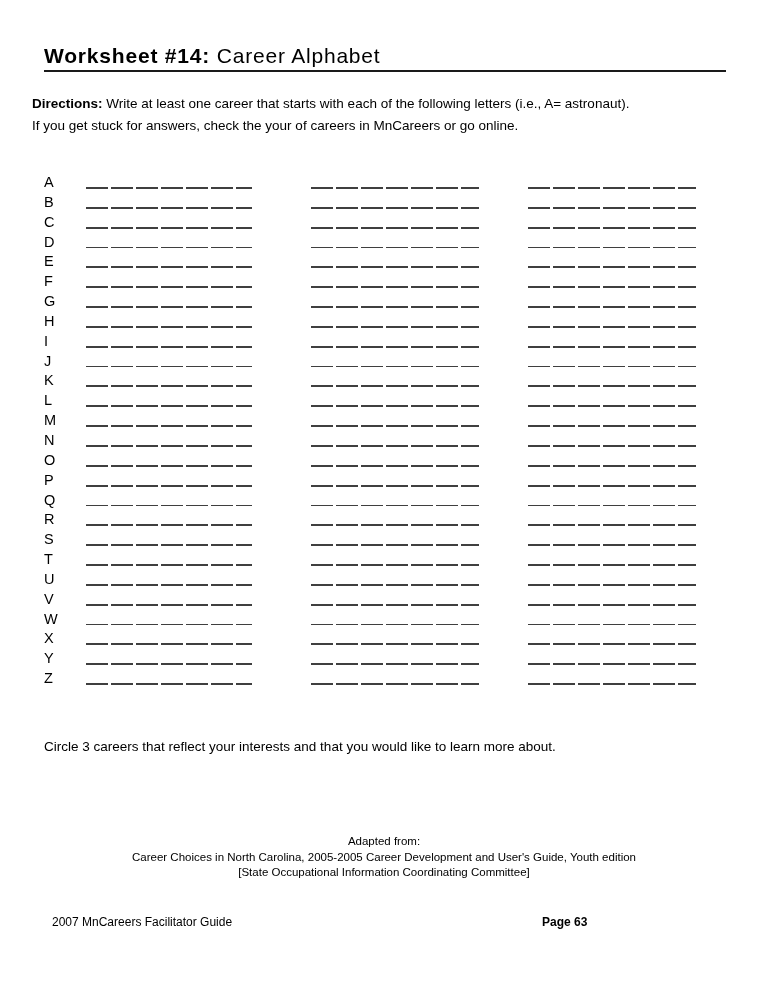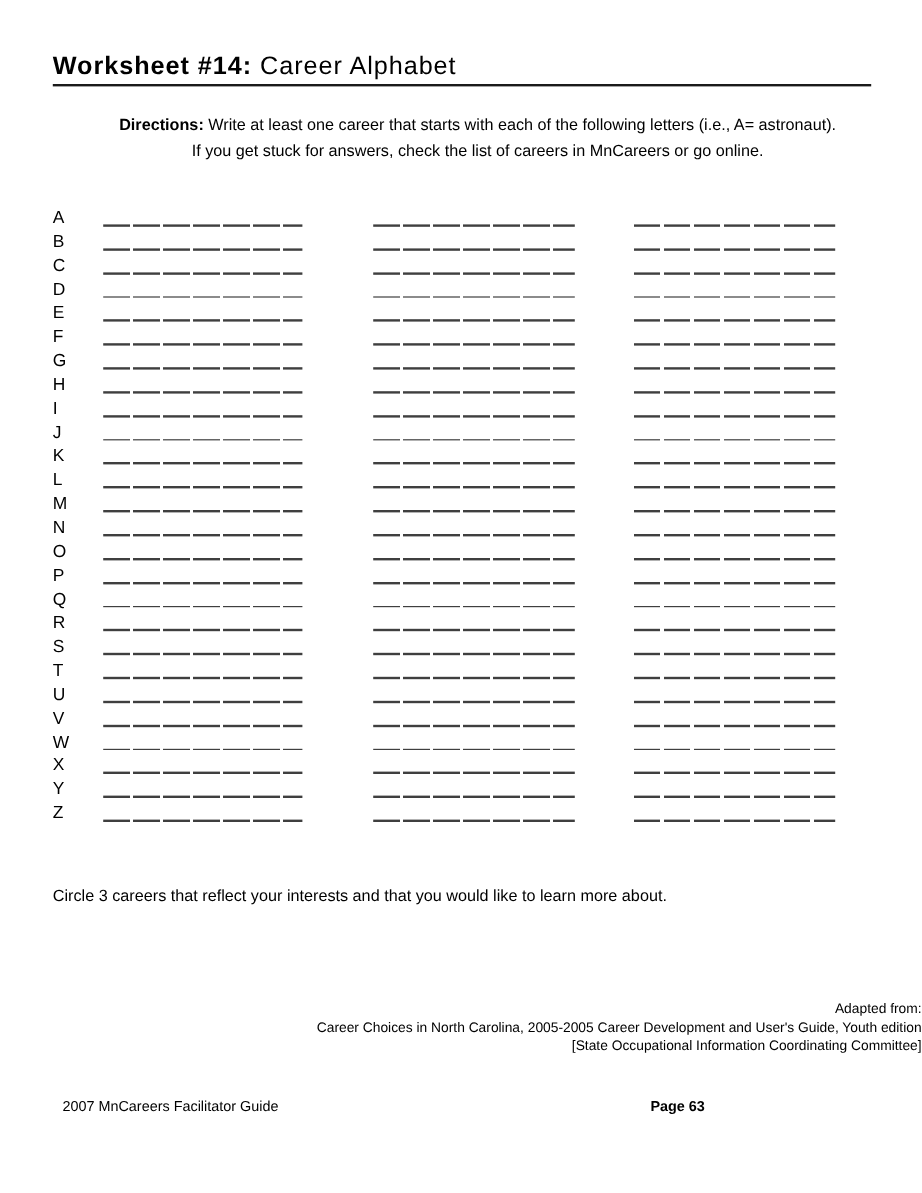--- a/index.html
+++ b/index.html
@@ -31,26 +31,25 @@
     left: 44px;
     top: 70px;
     width: 682px;
     height: 2px;
     background: #1a1a1a;
   }
 
   
   .directions {
     position: absolute;
-    left: 48px;
+    left: 32px;
     top: 93px;
     width: 700px;
     font-size: 13.5px;
     line-height: 22px;
-    text-align: center;
   }
   .directions .d-bold { font-weight: bold; }
 
   
   .alphabet-grid {
     position: absolute;
     left: 44px;
     top: 173px;
     width: 700px;
   }
@@ -87,21 +86,21 @@
     font-size: 13.5px;
     line-height: 18px;
   }
 
   
   .attribution {
     position: absolute;
     left: 0;
     top: 834px;
     width: 768px;
-    text-align: right;
+    text-align: center;
     font-size: 11.5px;
     line-height: 15.5px;
   }
 
   
   .page-footer-left {
     position: absolute;
     left: 52px;
     top: 915px;
     font-size: 12px;
@@ -121,21 +120,21 @@
 
 <div class="page">
 
   <div class="title">
     <span class="t-bold">Worksheet #14:</span><span class="t-reg"> Career Alphabet</span>
   </div>
   <div class="title-rule"></div>
 
   <div class="directions">
     <span class="d-bold">Directions:</span><span> Write at least one career that starts with each of the following letters (i.e., A= astronaut).</span><br>
-    <span>If you get stuck for answers, check the list of careers in MnCareers or go online.</span>
+    <span>If you get stuck for answers, check the your of careers in MnCareers or go online.</span>
   </div>
 
   <div class="alphabet-grid">
       <div class="alpha-row">
         <span class="letter">A</span>
         <div class="blank c0"></div>
         <div class="blank c1"></div>
         <div class="blank c2"></div>
       </div>
       <div class="alpha-row">

